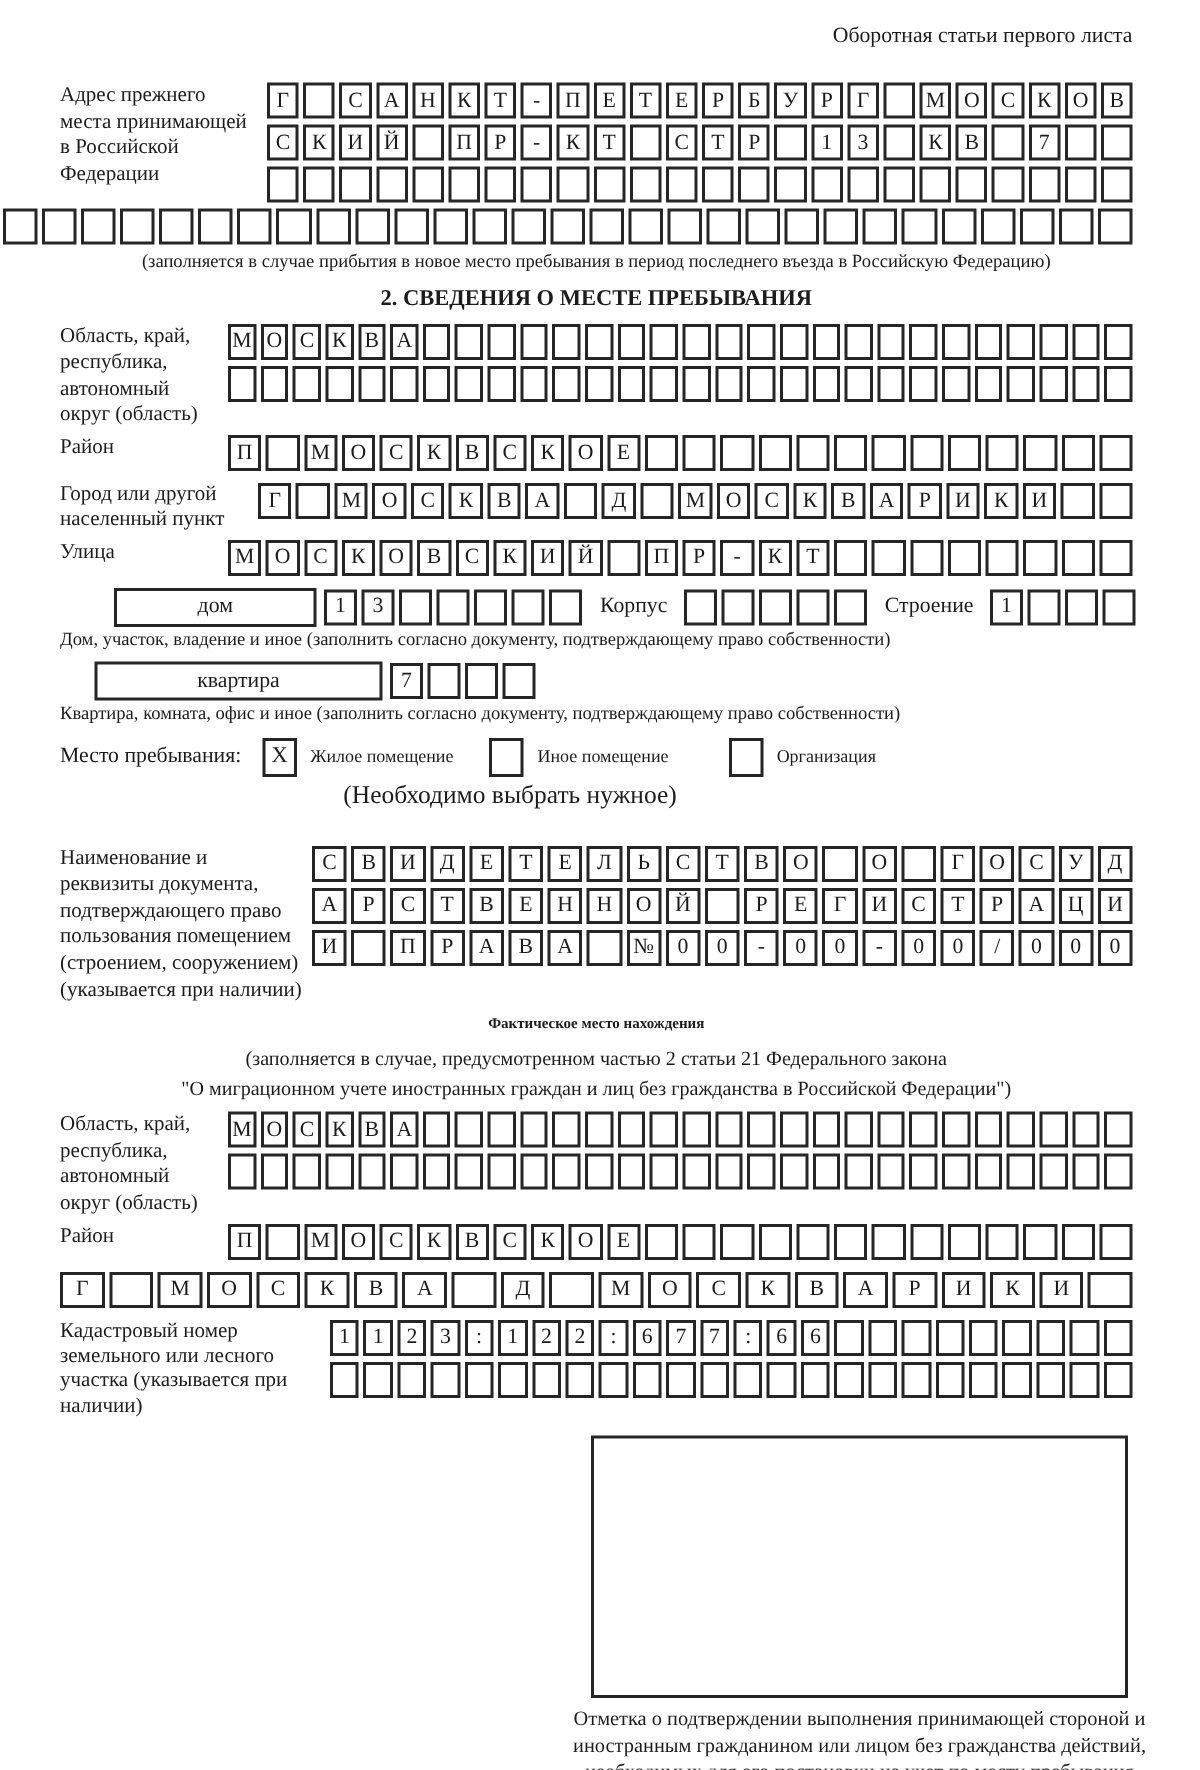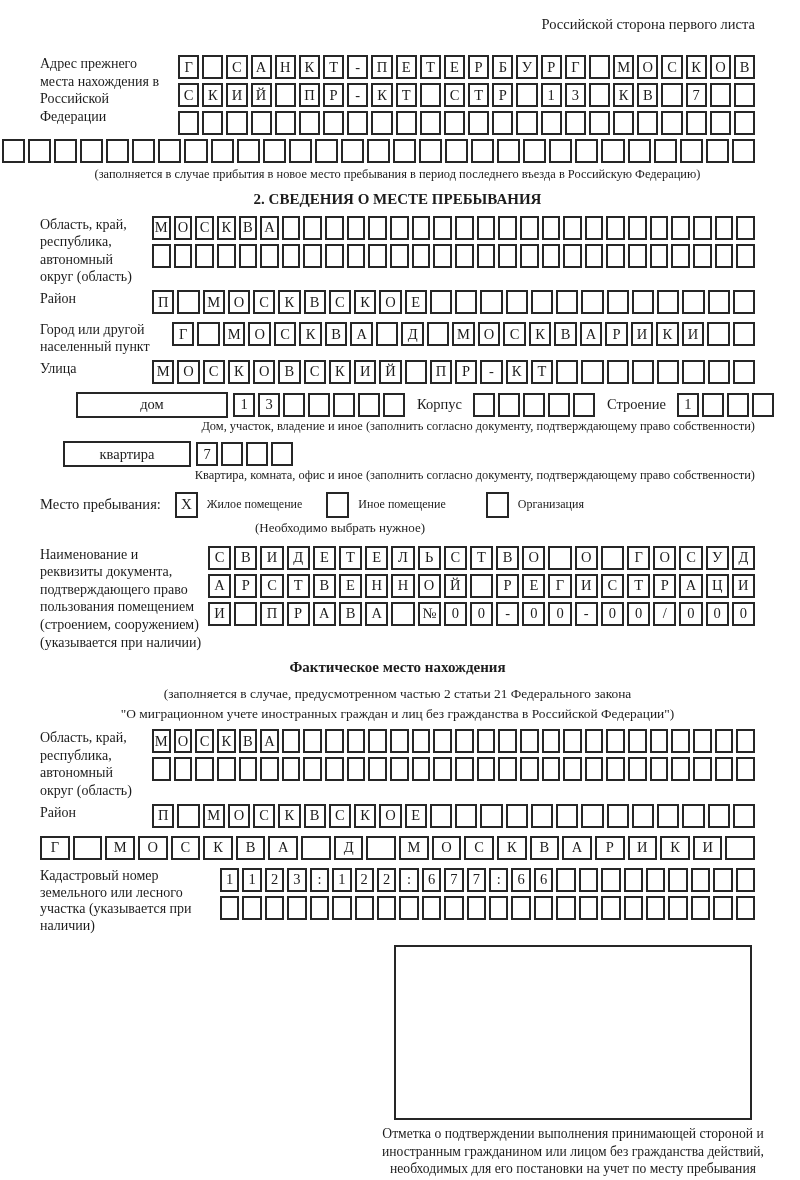--- a/index.html
+++ b/index.html
@@ -25,63 +25,63 @@
     flex:1; min-width:0; height:24px;
     border:2px solid #262626; background:#fff;
     display:flex; align-items:center; justify-content:center;
     font-size:14.5px; line-height:1;
   }
   .boxrow.fixed { flex:none; }
   .boxrow.fixed .cell { flex:0 0 22px; }
 
   .fullbleed { margin-left:-38px; width:753px; flex:none; display:flex; gap:3px; margin-bottom:4px; }
 
-  .caption { font-size:12.4px; line-height:1.25;text-align:right; }
+  .caption { font-size:12.4px; line-height:1.25; }
   .caption.center { text-align:center; margin-bottom:8px; }
   .caption.under { margin:-1px 0 7px 0; }
 
   .section-title { text-align:center; font-weight:bold; font-size:15px; margin:4px 0 8px 0; }
 
   .composite { align-items:center; margin-top:4px; margin-bottom:2px; }
   .field-label-box {
     border:2px solid #262626; height:26px; flex:none;
     display:flex; align-items:center; justify-content:center;
     font-size:14.5px; margin-left:23px;
   }
-  .flb-dom { width:152px;margin-left:36px; }
-  .flb-kv  { width:128px; }
+  .flb-dom { width:135px;margin-left:36px; }
+  .flb-kv  { width:192px; }
   .composite .boxrow { margin:0 0 0 5px; }
   .inline-lbl { font-size:14.5px; flex:none; margin:0 6px 0 12px; }
 
   .stay { align-items:center; margin-top:8px; margin-bottom:2px; }
   .stay-prefix { font-size:14.5px; flex:none; margin-right:14px; }
   .chk {
     width:23px; height:26px; border:2px solid #262626; flex:none;
     display:flex; align-items:center; justify-content:center; font-size:15px;
   }
   .stay-opt { font-size:12px; flex:none; margin-left:9px; }
   .gap24 { margin-left:24px; } .gap40 { margin-left:40px; }
-  .choose-note { width:600px; text-align:center; font-size:13px; margin-bottom:10px; }
+  .choose-note { width:600px; text-align:center; font-size:17px; margin-bottom:24px; }
 
   .docblock { margin-bottom:2px; }
 
-  .fact-title { text-align:center; font-weight:bold; font-size:15px; margin:8px 0 8px 0; }
+  .fact-title { text-align:center; font-weight:bold; font-size:10px; margin:8px 0 8px 0; }
   .fact-note { text-align:center; font-size:13.4px; line-height:1.45; margin-bottom:6px; }
 
   .stamp-wrap { margin-left:313px; width:440px; margin-top:10px; }
   .stamp-box { width:358px; height:175px; border:2px solid #262626; margin:0 auto; }
   .stamp-caption { text-align:center; font-size:13.6px; line-height:1.3; margin-top:5px; }
 </style>
 </head>
 <body>
 
-<div class="header-note">Российской сторона первого листа</div>
-
-<div class="row">
-  <div class="lbl w138">Адрес прежнего места нахождения в Российской Федерации</div>
+<div class="header-note">Оборотная статьи первого листа</div>
+
+<div class="row">
+  <div class="lbl w138">Адрес прежнего места принимающей в Российской Федерации</div>
   <div class="boxcol">
     <div class="boxrow">
         <div class="cell">Г</div>
         <div class="cell"></div>
         <div class="cell">С</div>
         <div class="cell">А</div>
         <div class="cell">Н</div>
         <div class="cell">К</div>
         <div class="cell">Т</div>
         <div class="cell">-</div>

